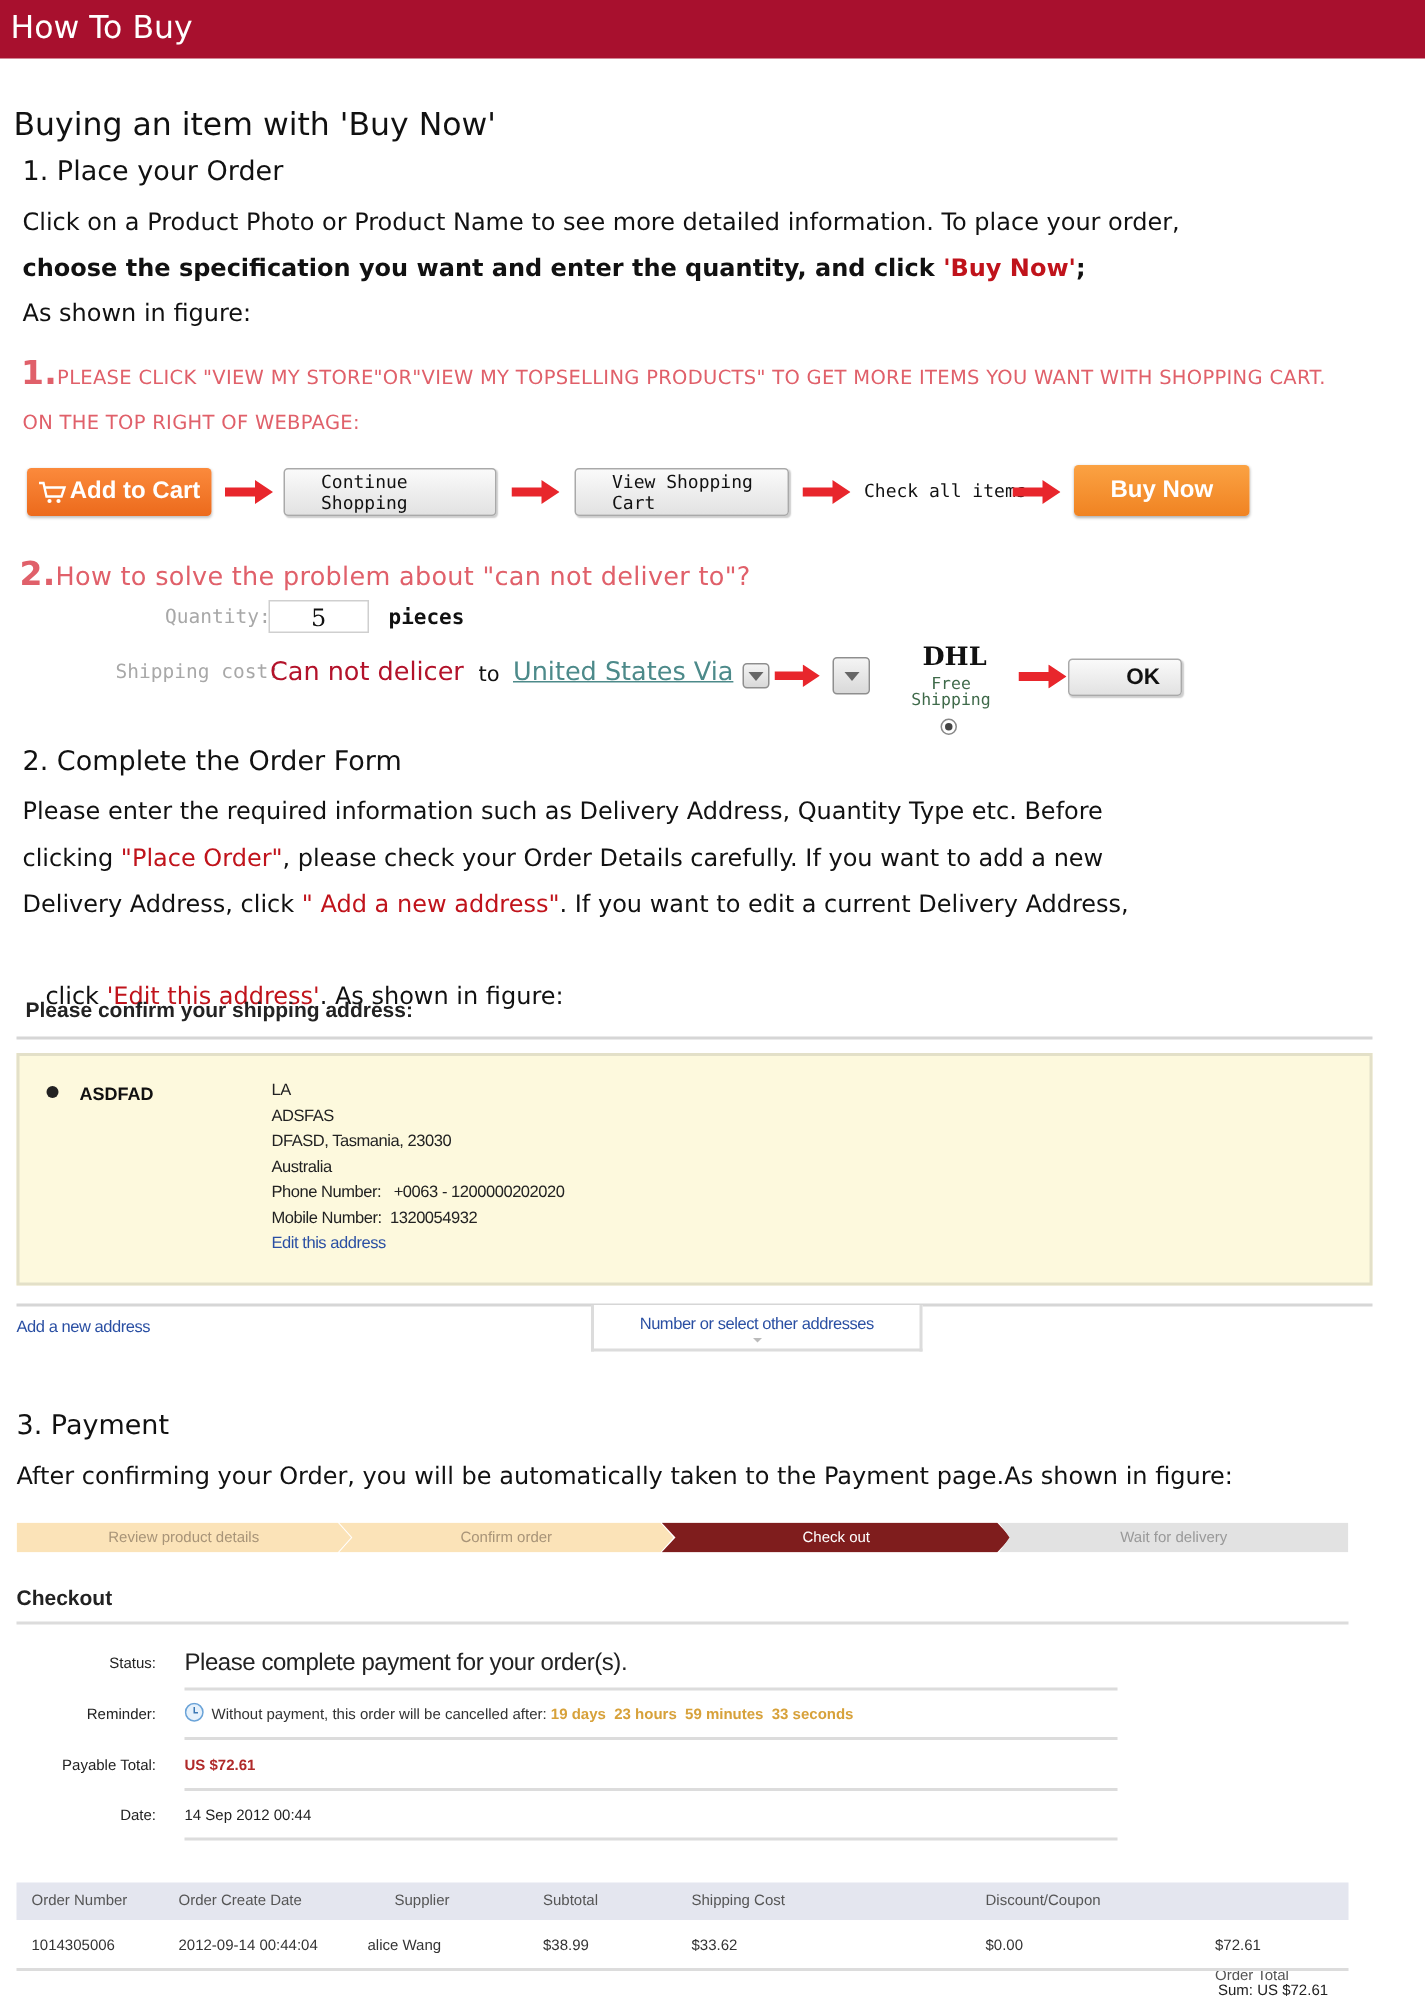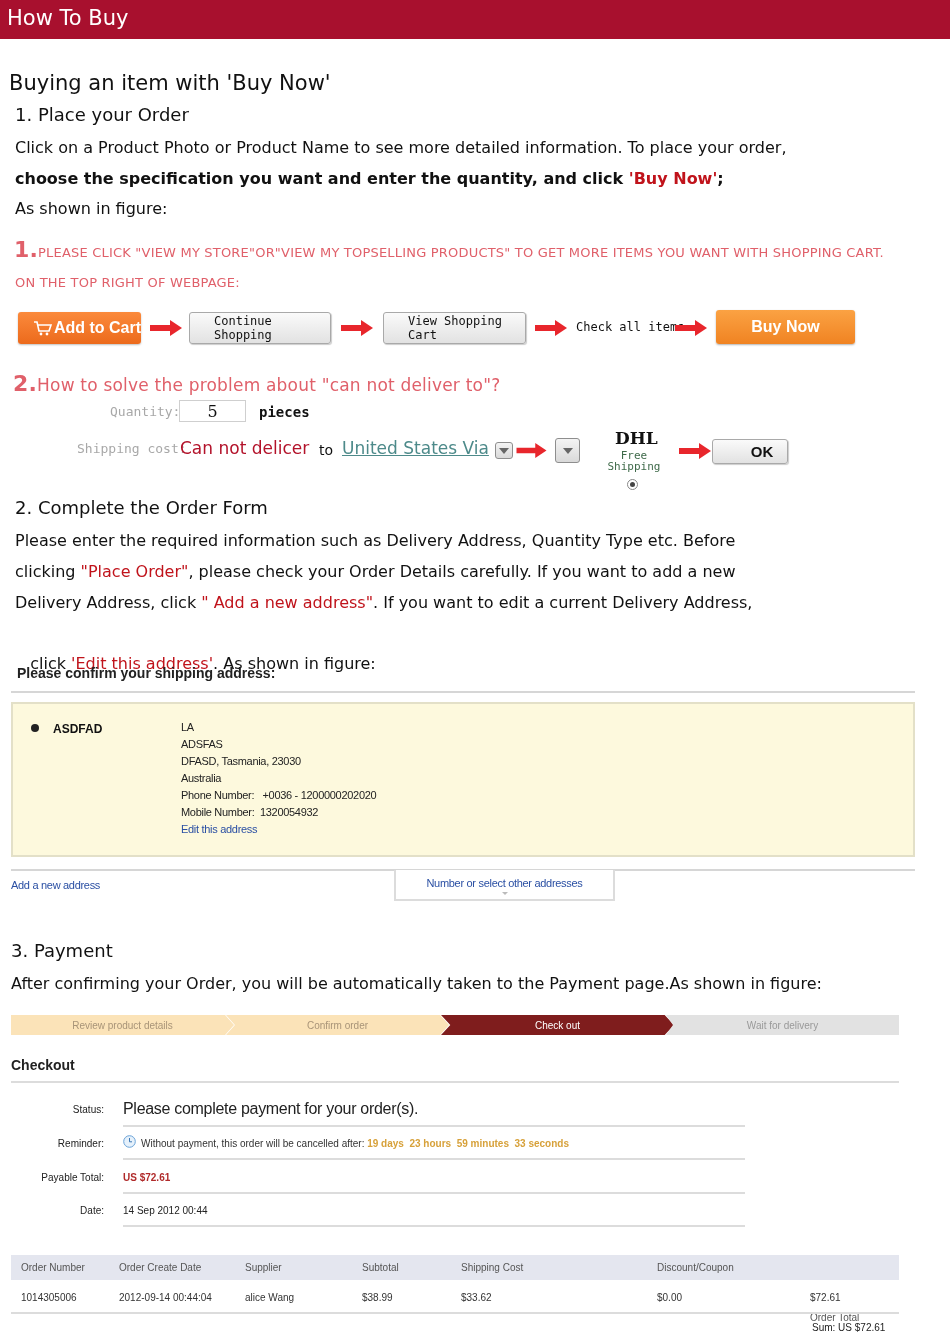--- a/index.html
+++ b/index.html
@@ -71,21 +71,21 @@
 <div class="abs para" style="left:15px; top:163px;font-weight:bold;">
   <span>choose the specification you want and enter the quantity, and click </span><span class="red">'Buy Now'</span><span>;</span>
 </div>
 <div class="abs para" style="left:15px; top:193px;">As shown in figure:</div>
 
 <div class="abs pink" style="left:14px; top:237px; white-space:nowrap;">
   <span class="pink-big">1.</span><span class="pink-caps">PLEASE CLICK "VIEW MY STORE"OR"VIEW MY TOPSELLING PRODUCTS" TO GET MORE ITEMS YOU WANT WITH SHOPPING CART.</span>
 </div>
 <div class="abs pink pink-caps" style="left:15px; top:275px;">ON THE TOP RIGHT OF WEBPAGE:</div>
 
-<div class="abs btn-orange" style="left:18px; top:312px; width:123px; height:32px;justify-content:flex-end;">
+<div class="abs btn-orange" style="left:18px; top:312px; width:123px; height:32px;">
   <svg width="20" height="16" viewBox="0 0 20 16" style="margin-right:1px;">
     <path d="M1 2 H4 L6 11 H16 L18 5 H5" fill="none" stroke="#fff" stroke-width="1.6"></path>
     <circle cx="8" cy="14" r="1.4" fill="#fff"></circle>
       <circle cx="14" cy="14" r="1.4" fill="#fff"></circle>
   </svg>
   <span>Add to Cart</span>
 </div>
 <svg class="abs arrow" style="left:150px; top:320px;" viewBox="0 0 32 16">
     <path d="M0 5 H20 V0 L32 8 L20 16 V11 H0 Z" fill="#e8262c"></path>
   </svg>
@@ -94,21 +94,21 @@
     <path d="M0 5 H20 V0 L32 8 L20 16 V11 H0 Z" fill="#e8262c"></path>
   </svg>
 <div class="abs btn-gray" style="left:383px; top:312px; width:143px; height:32px;">View Shopping Cart</div>
 <svg class="abs arrow" style="left:535px; top:320px;" viewBox="0 0 32 16">
     <path d="M0 5 H20 V0 L32 8 L20 16 V11 H0 Z" fill="#e8262c"></path>
   </svg>
 <div class="abs plain-label" style="left:576px; top:320px;">Check all items</div>
 <svg class="abs arrow" style="left:675px; top:320px;" viewBox="0 0 32 16">
     <path d="M0 5 H20 V0 L32 8 L20 16 V11 H0 Z" fill="#e8262c"></path>
   </svg>
-<div class="abs btn-orange2" style="left:716px; top:310px; width:139px; height:34px;">Buy Now</div>
+<div class="abs btn-orange2" style="left:716px; top:310px; width:117px; height:34px;">Buy Now</div>
 
 <div class="abs pink" style="left:13px; top:371px; white-space:nowrap;">
   <span class="pink-big">2.</span><span style="font-size:17px;">How to solve the problem about "can not deliver to"?</span>
 </div>
 <div class="abs gray-label" style="left:110px; top:404px;">Quantity:</div>
 <div class="abs qty-box" style="left:179px; top:400px; width:67px; height:22px;">5</div>
 <div class="abs" style="left:259px; top:404px; font-family:'DejaVu Sans Mono', monospace; font-size:14px; font-weight:bold;">pieces</div>
 
 <div class="abs gray-label" style="left:77px; top:441px;">Shipping cost:</div>
 <div class="abs" style="left:180px; top:438px; color:#b3122a; font-size:17px; font-family:'DejaVu Sans', sans-serif;">Can not delicer</div>
@@ -152,21 +152,21 @@
 <div class="abs addr-title" style="left:17px; top:665px;">Please confirm your shipping address:</div>
 <div class="abs rule" style="left:11px; top:691px; width:904px;"></div>
 <div class="abs addr-box" style="left:11px; top:702px; width:904px; height:155px;"></div>
 <div class="abs" style="left:31px; top:724px; width:8px; height:8px; border-radius:50%; background:#222;"></div>
 <div class="abs" style="left:53px; top:722px; font-family:'Liberation Sans', sans-serif; font-weight:bold; font-size:12px;">ASDFAD</div>
 <div class="abs small" style="left:181px; top:719px;">
   <div>LA</div>
   <div>ADSFAS</div>
   <div>DFASD, Tasmania, 23030</div>
   <div>Australia</div>
-  <div><span>Phone Number:</span>&nbsp;&nbsp;&nbsp;<span>+0036 - 1200000202020</span></div>
+  <div><span>Phone Number:</span>&nbsp;&nbsp;&nbsp;<span>+0063 - 1200000202020</span></div>
   <div><span>Mobile Number:</span>&nbsp;&nbsp;<span>1320054932</span></div>
   <div class="link-blue">Edit this address</div>
 </div>
 <div class="abs rule" style="left:11px; top:869px; width:904px;"></div>
 <div class="abs small link-blue" style="left:11px; top:877px;">Add a new address</div>
 <div class="abs" style="left:394px; top:870px; width:221px; height:31px; border:2px solid #dcdcdc; border-top:none; background:#fff; display:flex; flex-direction:column; align-items:center; justify-content:center;">
   <span class="small link-blue">Number or select other addresses</span>
   <span style="width:0; height:0; border-left:3px solid transparent; border-right:3px solid transparent; border-top:3px solid #bbb;"></span>
 </div>
 
@@ -199,21 +199,21 @@
 <div class="abs" style="left:123px; top:1172px; font-family:'Liberation Sans', sans-serif; font-weight:bold; font-size:10px; color:#b02a2a;">US $72.61</div>
 <div class="abs co-line" style="left:123px; top:1192px; width:622px;"></div>
 
 <div class="abs co-label" style="left:0; top:1205px;">Date:</div>
 <div class="abs" style="left:123px; top:1205px; font-family:'Liberation Sans', sans-serif; font-size:10px; color:#222;">14 Sep 2012 00:44</div>
 <div class="abs co-line" style="left:123px; top:1225px; width:622px;"></div>
 
 <div class="abs tbl-head" style="left:11px; top:1255px; width:888px; height:25px;"></div>
 <div class="abs th" style="left:21px; top:1262px;">Order Number</div>
 <div class="abs th" style="left:119px; top:1262px;">Order Create Date</div>
-<div class="abs th" style="left:245px; top:1262px;">Supplier</div>
+<div class="abs th" style="left:263px; top:1262px;">Supplier</div>
 <div class="abs th" style="left:362px; top:1262px;">Subtotal</div>
 <div class="abs th" style="left:461px; top:1262px;">Shipping Cost</div>
 <div class="abs th" style="left:657px; top:1262px;">Discount/Coupon</div>
 <div class="abs th" style="left:810px; top:1312px;">Order Total</div>
 
 <div class="abs td" style="left:21px; top:1292px;">1014305006</div>
 <div class="abs td" style="left:119px; top:1292px;">2012-09-14 00:44:04</div>
 <div class="abs td" style="left:245px; top:1292px;">alice Wang</div>
 <div class="abs td" style="left:362px; top:1292px;">$38.99</div>
 <div class="abs td" style="left:461px; top:1292px;">$33.62</div>

